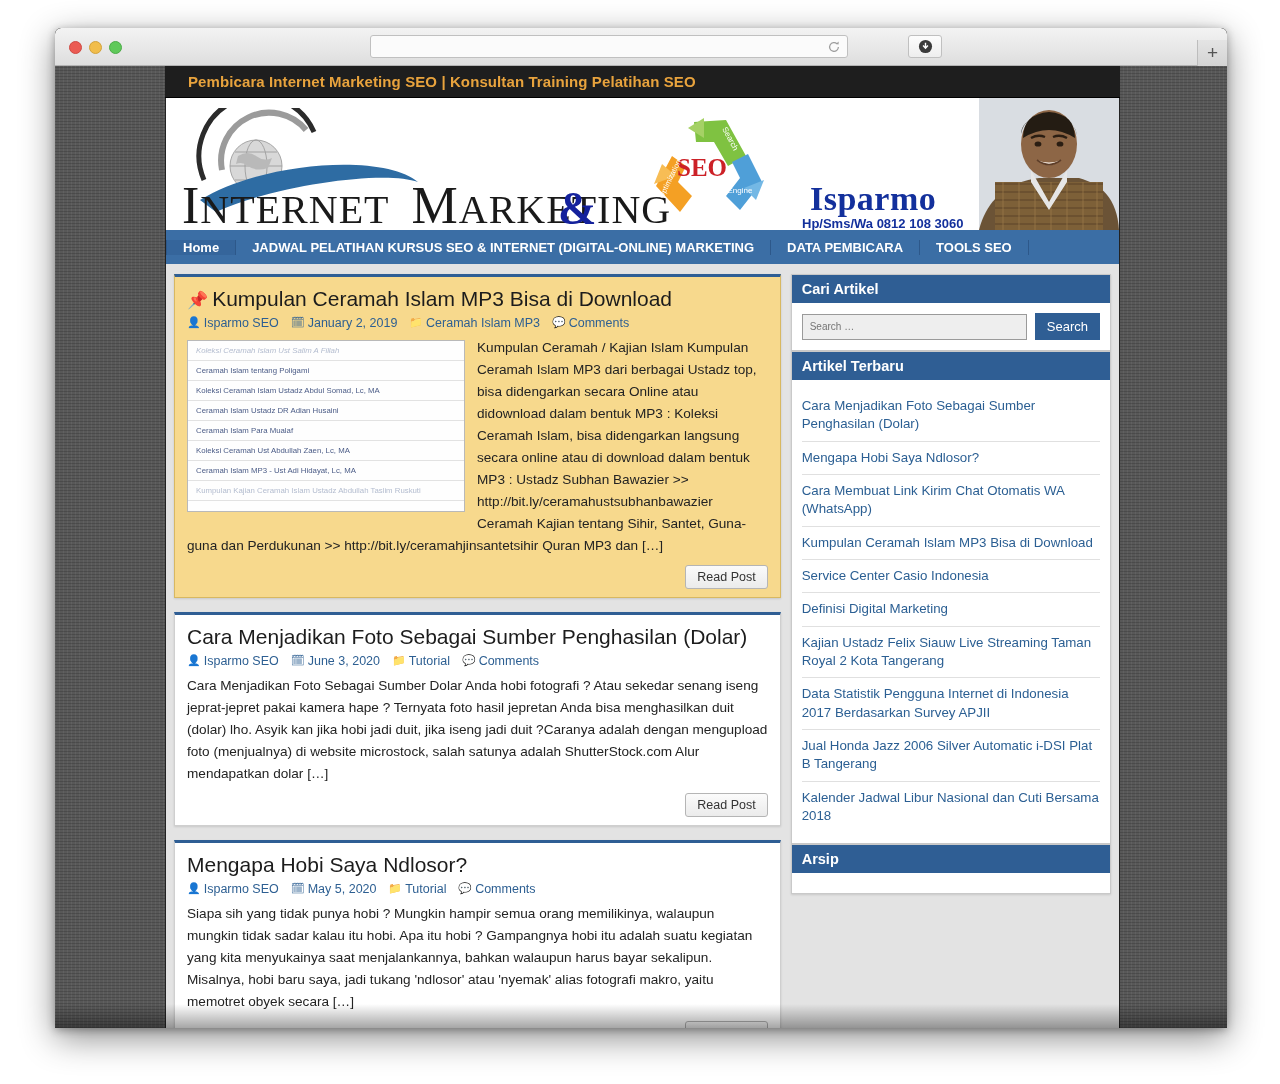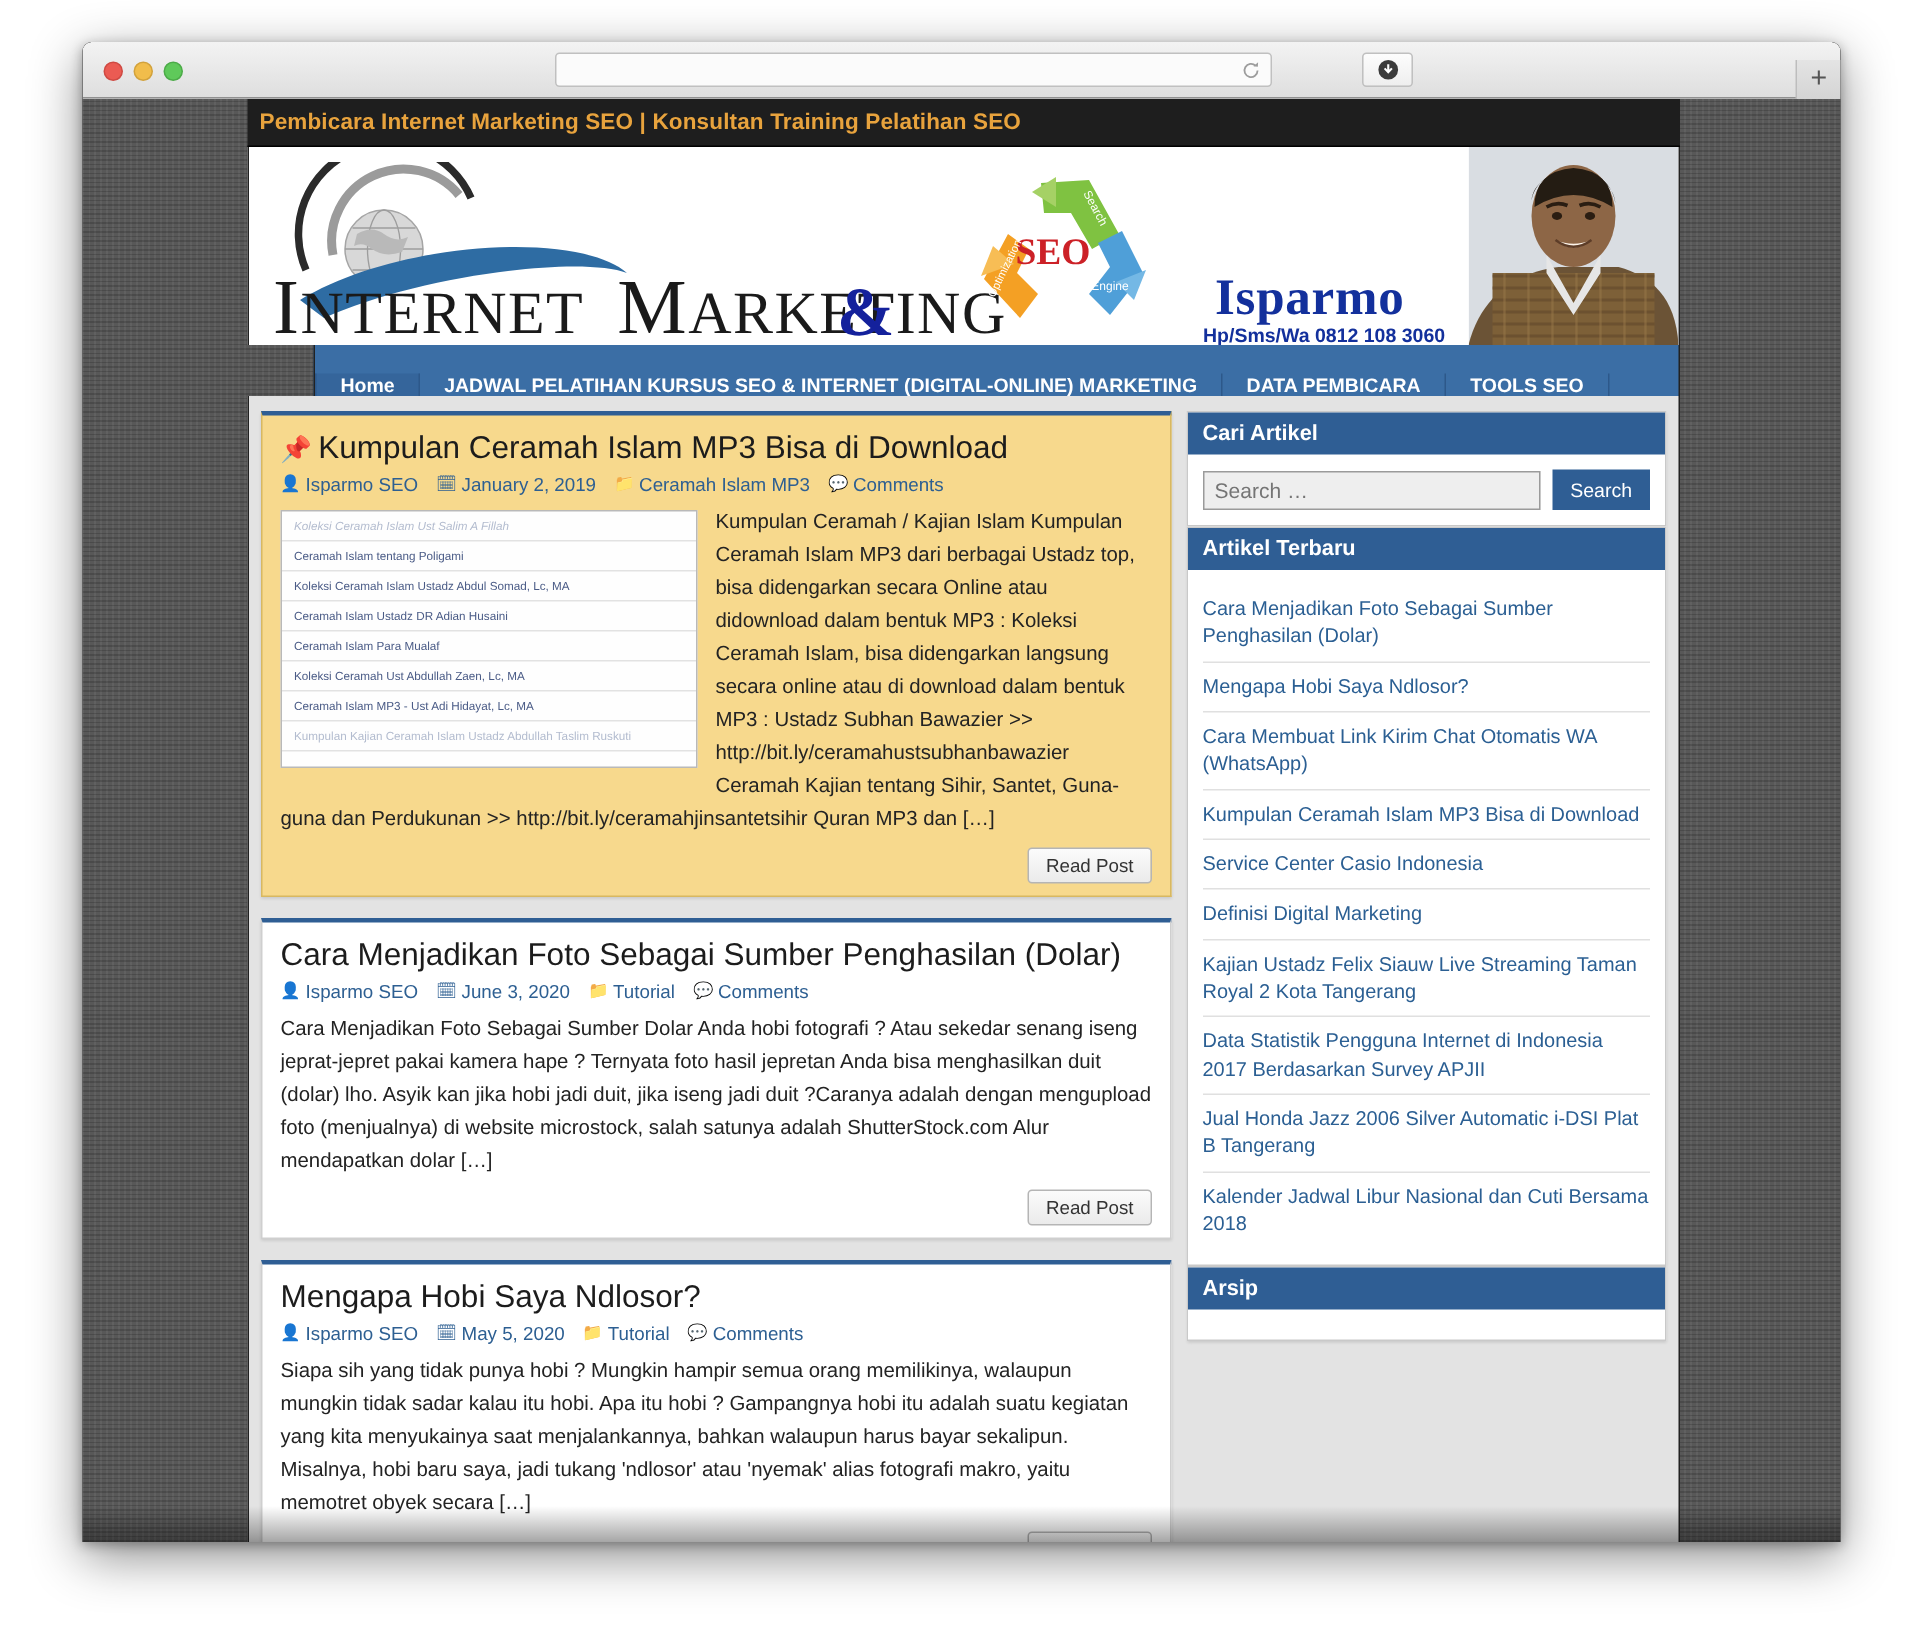--- a/index.html
+++ b/index.html
@@ -89,21 +89,21 @@
     left: 110px; top: 0;
     width: 955px;
     min-height: 962px;
   }
 
   
   #topbar {
     background: #1e1e1e;
     height: 32px;
     display: flex; align-items: center;
-    padding-left: 8px;
+    padding-left: 23px;
     border-bottom: 1px solid #000;
   }
   #site-title {
     color: #e8a33d;
     font-size: 15px;
     font-weight: bold;
     letter-spacing: .1px;
   }
 
   
@@ -145,23 +145,23 @@
   .portrait {
     position: absolute; right: 0; top: 0;
     width: 140px; height: 132px;
     overflow: hidden;
   }
 
   
   #nav {
     background: #3b6ea5;
     height: 34px;
-    display: flex; align-items: flex-end;
+    display: flex; align-items: center;
     border-top: 1px solid #2b5party;
-    border-left: 1px solid #222; border-right: 1px solid #222; margin-left: 44px;
+    border-left: 1px solid #222; border-right: 1px solid #222;
   }
   #nav .nav-item {
     display: flex; align-items: center;
     padding: 0 16px;
     color: #ffffff; font-size: 13px; font-weight: bold;
     border-right: 1px solid #2d588a;
     white-space: nowrap;
   }
   #nav .nav-item:first-child { border-left: 1px solid #2d588a; }
   #nav .nav-item.home { background: #35659b; }
@@ -253,21 +253,21 @@
     font-weight: bold;
     padding: 6px 10px;
   }
   .widget-body { padding: 10px; }
   .search-row { display: flex; gap: 8px; align-items: center; }
   #search-input {
     flex: 1;
     height: 14px;
     border: 1px solid #9a9a9a;
     background: #eeeeee;
-    font-size: 14px;
+    font-size: 10px;
     color: #6d6d6d;
     padding: 12px 7px;
     font-family: "Liberation Sans", sans-serif;
   }
   #search-submit {
     background: #2f5e94;
     color: #fff;
     border: none;
     font-size: 13px;
     padding: 6px 12px;

